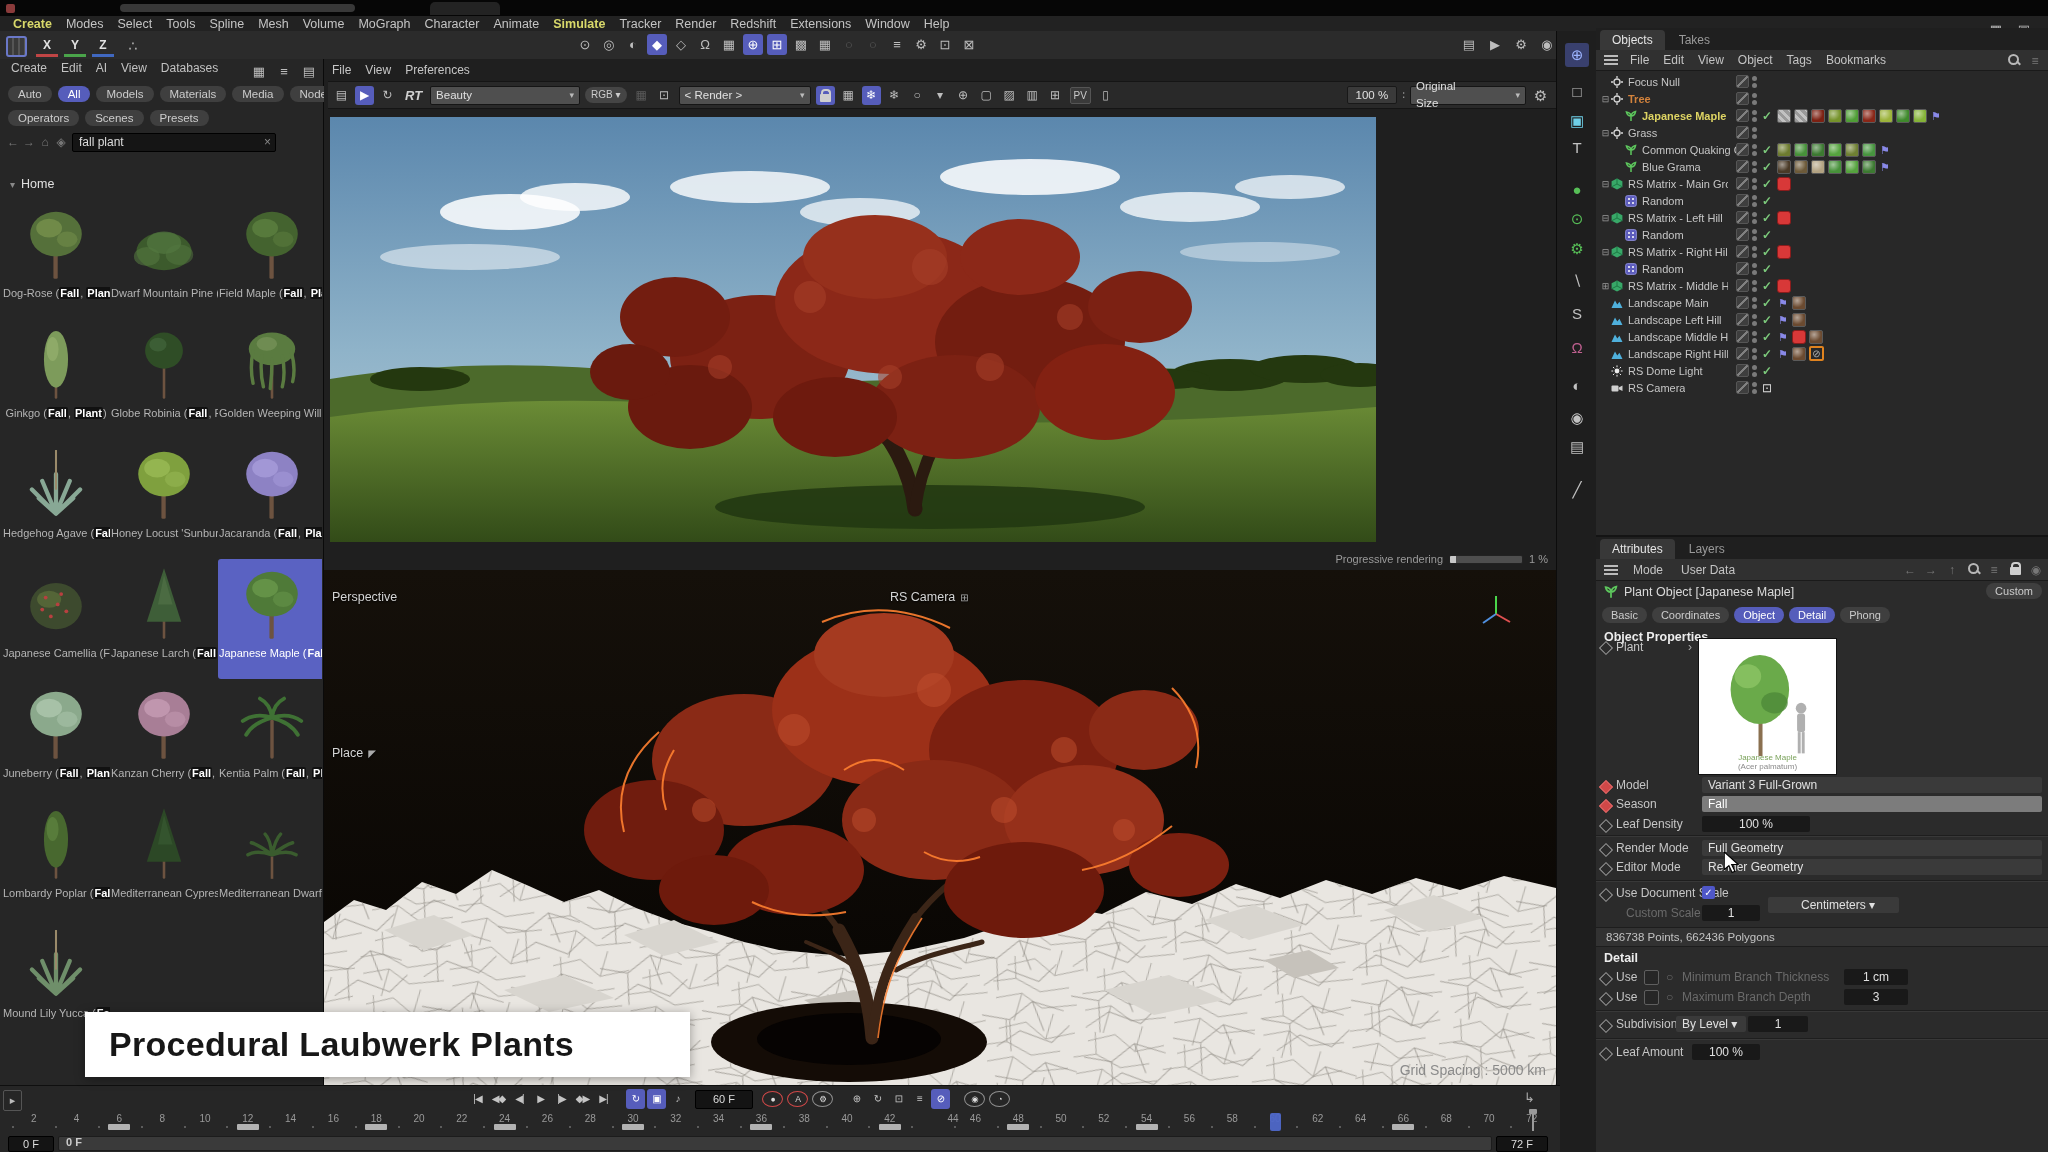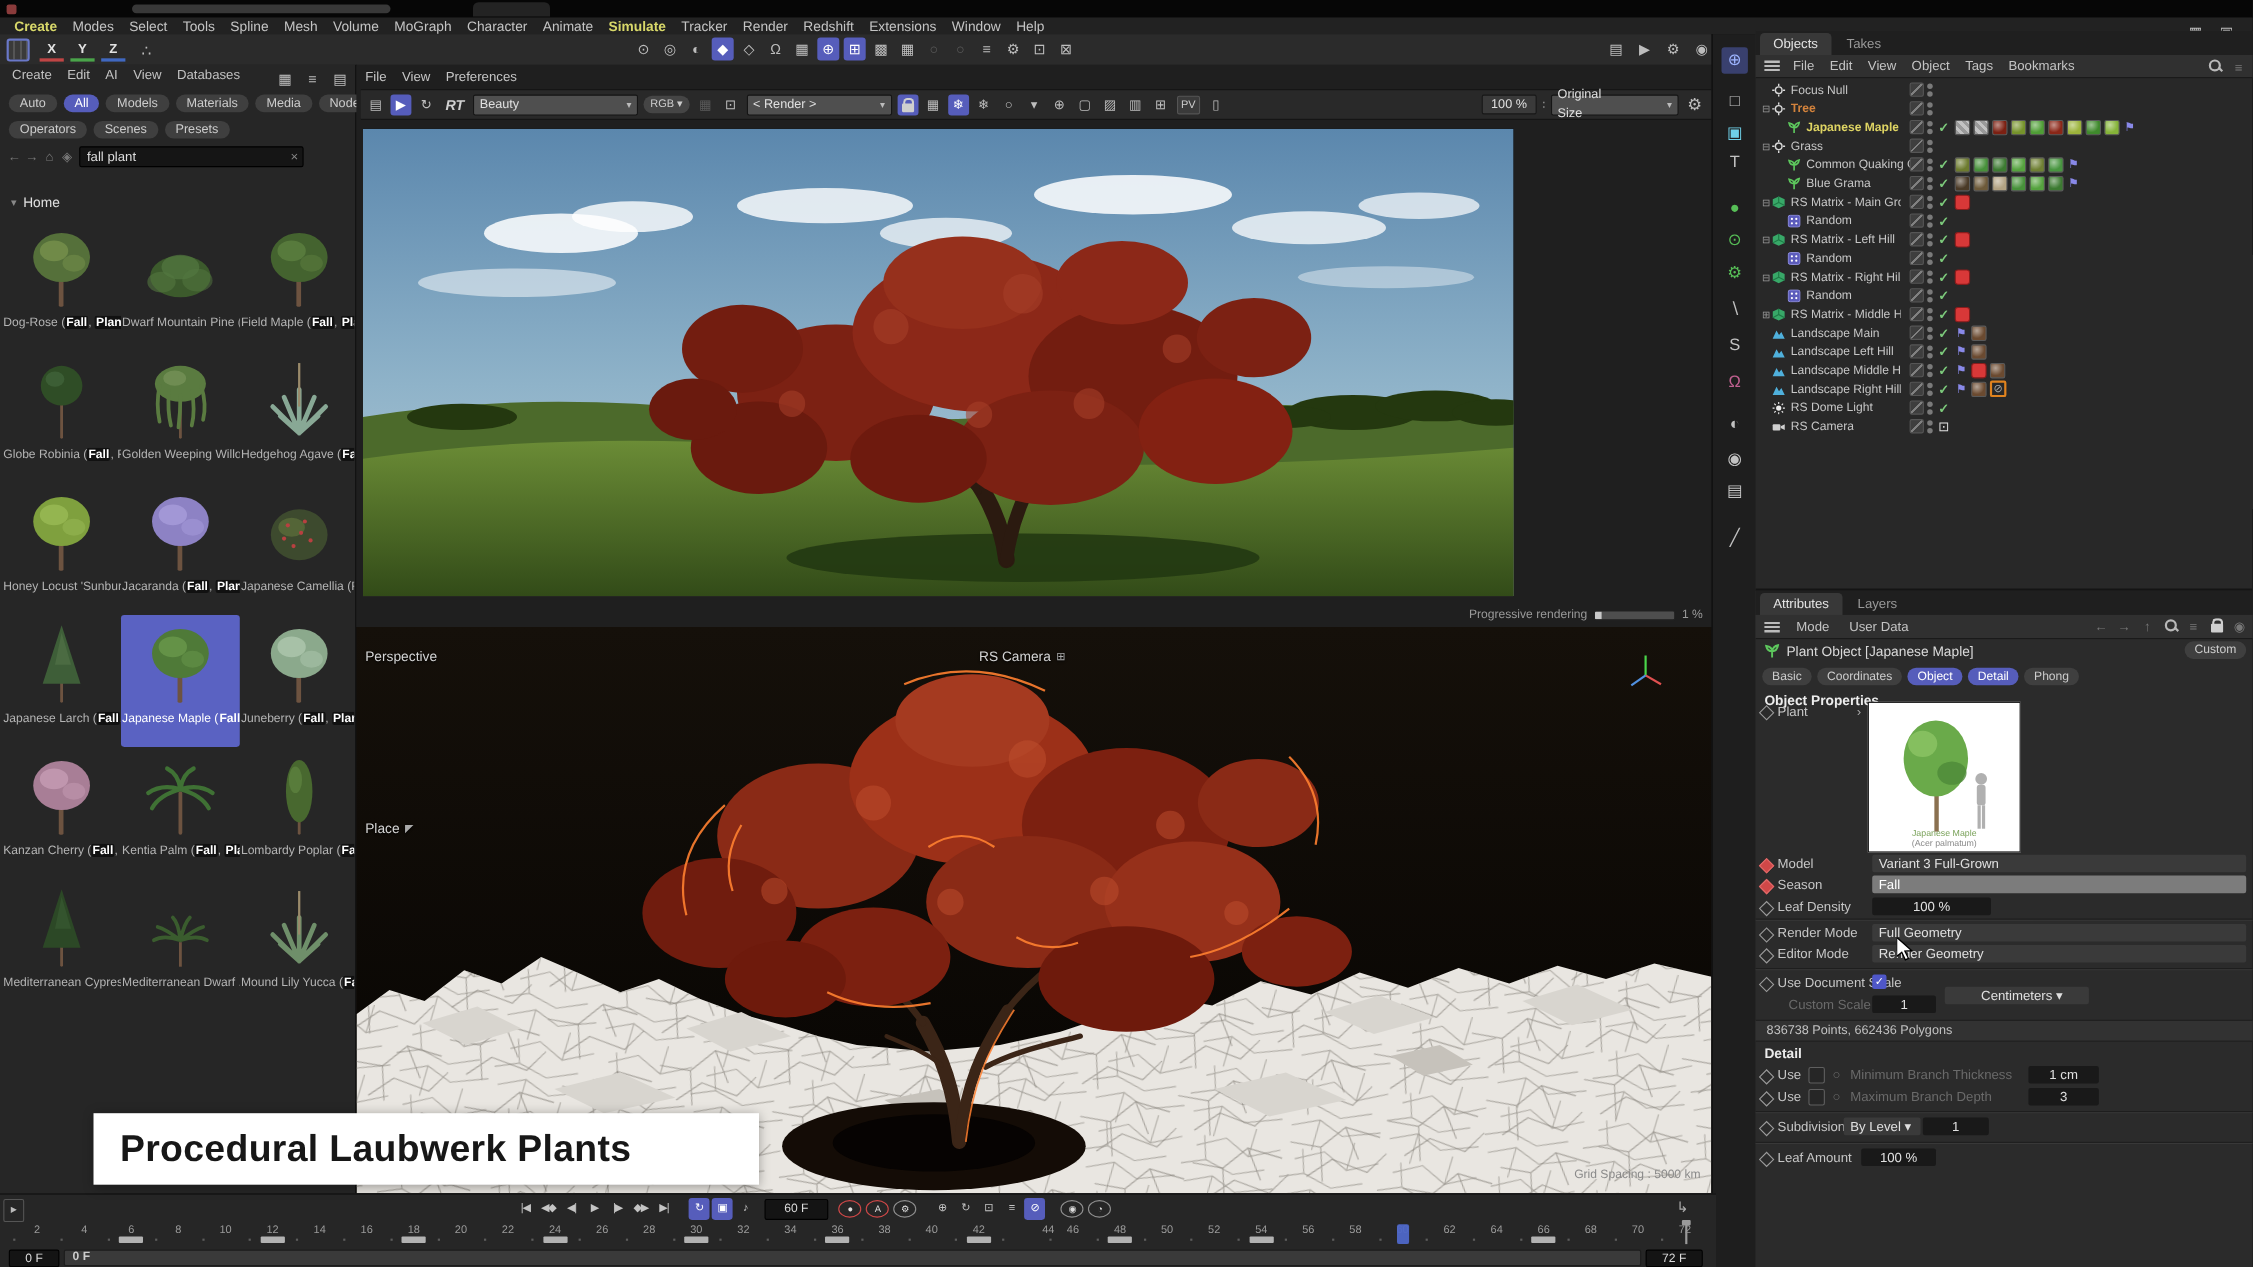--- a/index.html
+++ b/index.html
@@ -60,21 +60,21 @@
   .pvchip{background:#3a3a3a;border:1px solid #555;border-radius:2px;color:#ccc;font-size:10px;height:15px;line-height:15px;padding:0 3px;}
   .rv-right{position:absolute;right:6px;top:0;height:26px;display:flex;align-items:center;gap:5px;}
   .zfield{background:#3a3a3a;border:1px solid #181818;border-radius:2px;color:#e0e0e0;font-size:11.5px;height:16px;line-height:16px;padding:0 8px;}
   .render-img{position:absolute;left:6px;top:58px;width:1046px;height:425px;background:#000;}
   .prog-row{position:absolute;right:8px;top:494px;display:flex;align-items:center;gap:6px;font-size:11px;color:#9a9a9a;}
   .prog-bar{width:72px;height:7px;background:#4e4e4e;border:1px solid #222;border-radius:2px;overflow:hidden;}
   .prog-fill{width:8%;height:100%;background:#c8c8c8;}
   .viewport{position:absolute;left:0;top:511px;width:1232px;height:515px;background:#0c0906;overflow:hidden;}
   .vp-label{position:absolute;font-size:12.5px;color:#d4d4d4;text-shadow:0 1px 2px #000;display:flex;gap:5px;align-items:center;}
   .vp-small-ic{font-size:10px;color:#aaa;}
-  .grid-hud{position:absolute;right:10px;top:492px;font-size:11px;color:#8a8a8a;}
+  .grid-hud{position:absolute;right:10px;top:492px;font-size:14px;color:#8a8a8a;}
   .gizmo{position:absolute;right:40px;top:22px;}
   
   .side-strip{position:absolute;left:1556px;top:31px;width:40px;height:1121px;background:#1e1e1e;border-left:1px solid #0c0c0c;border-right:1px solid #0c0c0c;}
   .sic{position:absolute;left:8px;width:24px;height:24px;line-height:24px;text-align:center;font-size:15px;color:#c2c2c2;border-radius:3px;}
   .sic.act{background:#39406e;color:#9db4ff;}
   
   .right-panel{position:absolute;left:1596px;top:28px;width:452px;height:1124px;background:#282828;}
   .om-tabs{position:absolute;left:0;top:0;width:452px;height:22px;background:#1f1f1f;display:flex;align-items:flex-end;padding-left:4px;gap:2px;}
   .ptab{font-size:12px;color:#9a9a9a;padding:3px 12px;border-radius:4px 4px 0 0;}
   .ptab.on{background:#383838;color:#e4e4e4;}
@@ -291,20 +291,30 @@
         <div class="acell">
     <div class="athumb">
             <svg class="thumb-svg" viewBox="0 0 100 95">
               <rect x="47" y="56" width="5" height="32" rx="1.5" fill="#6d5340"></rect>
               <ellipse cx="50" cy="36" rx="30" ry="26" fill="#44632f" opacity="1"></ellipse>
               <ellipse cx="42" cy="29" rx="15" ry="11" fill="#5d8040" opacity="0.8"></ellipse>
               <ellipse cx="63" cy="42" rx="12" ry="9" fill="#5d8040" opacity="0.5"></ellipse>
             </svg>
           </div>
     <div class="alabel"><span class="">Field Maple (</span><span class="b">Fall</span><span class="">, </span><span class="b">Plant</span></div>
+        </div>
+        <div class="acell">
+    <div class="athumb">
+            <svg class="thumb-svg" viewBox="0 0 100 95">
+              <rect x="48.5" y="70" width="3" height="18" rx="1.5" fill="#6d5340"></rect>
+              <ellipse cx="50" cy="42" rx="14" ry="33" fill="#7d9b5b" opacity="1"></ellipse>
+              <ellipse cx="46" cy="30" rx="7" ry="14" fill="#95b06e" opacity="0.7"></ellipse>
+            </svg>
+          </div>
+    <div class="alabel"><span class="">Ginkgo (</span><span class="b">Fall</span><span class="">, </span><span class="b">Plant</span><span class="">)</span></div>
         </div>
         <div class="acell">
     <div class="athumb">
             <svg class="thumb-svg" viewBox="0 0 100 95">
               <rect x="48.5" y="50" width="3" height="38" rx="1.5" fill="#6d5340"></rect>
               <ellipse cx="50" cy="32" rx="22" ry="21" fill="#2f4d26" opacity="1"></ellipse>
               <ellipse cx="43" cy="25" rx="10" ry="8" fill="#40633a" opacity="0.8"></ellipse>
             </svg>
           </div>
     <div class="alabel"><span class="">Globe Robinia (</span><span class="b">Fall</span><span class="">, Pl...</span></div>

